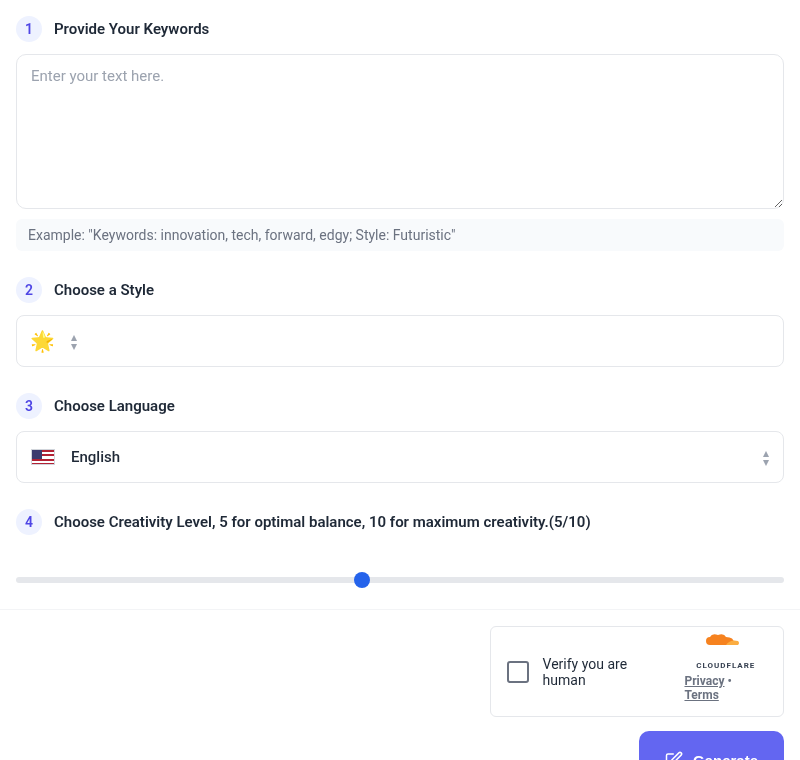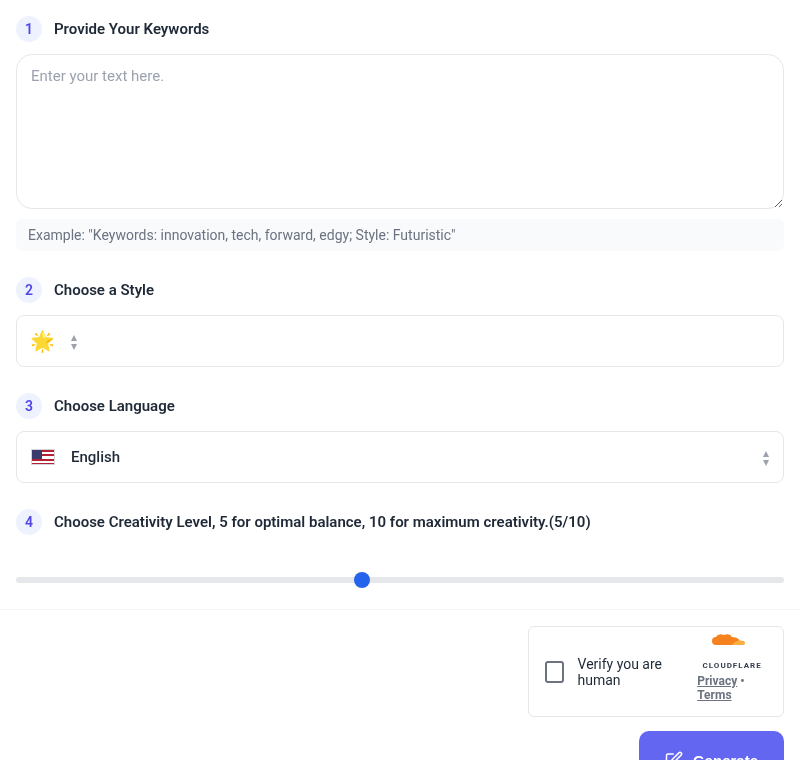--- a/index.html
+++ b/index.html
@@ -18,21 +18,21 @@
   }
   .step-num {
     width: 26px; height: 26px; border-radius: 50%;
     background: #eef2ff; color: #4f46e5;
     display: flex; align-items: center; justify-content: center;
     font-weight: 600; font-size: 14px;
   }
   .step-title { font-weight: 600; font-size: 15px; color: #1f2937; }
   textarea.keywords {
     width: 100%; height: 155px;
-    border: 1px solid #e5e7eb; border-radius: 16px;
+    border: 1px solid #e5e7eb; border-radius: 10px;
     padding: 12px 14px; font-size: 15px; font-family: inherit;
     color: #111827; resize: both;
   }
   textarea.keywords::placeholder { color: #9ca3af; }
   .example-bar {
     background: #f8fafc; border-radius: 6px; padding: 8px 12px; margin-top: 6px;
     color: #6b7280; font-size: 14px;
   }
   .select-box {
     border: 1px solid #e5e7eb; border-radius: 8px;
@@ -73,21 +73,21 @@
     position: absolute; left: 45%; top: 50%; transform: translate(-50%, -50%);
     cursor: grab;
   }
   hr.sep { border: none; border-top: 1px solid #f3f4f6; margin: 8px 0 16px 0; }
   .footer {
     display: flex; flex-direction: column; align-items: flex-end; gap: 14px;
     padding: 0 16px 16px 16px;
   }
   .captcha {
     border: 1px solid #e5e7eb; border-radius: 6px; padding: 14px 16px;
-    display: flex; align-items: center; gap: 14px; width: 256px; justify-content: space-between;
+    display: flex; align-items: center; gap: 14px; width: 294px; justify-content: space-between;
   }
   .captcha-left { display: flex; align-items: center; gap: 14px; }
   .captcha-check {
     width: 22px; height: 22px; border: 2px solid #6b7280; border-radius: 3px; cursor: pointer;
   }
   .captcha-text { font-size: 14px; color: #1f2937; }
   .cf-brand { display: flex; flex-direction: column; align-items: center; gap: 4px; }
   .cf-logo { width: 60px; height: 16px; position: relative; }
   .cf-cloud {
     position: absolute; right: 16px; top: -8px;

